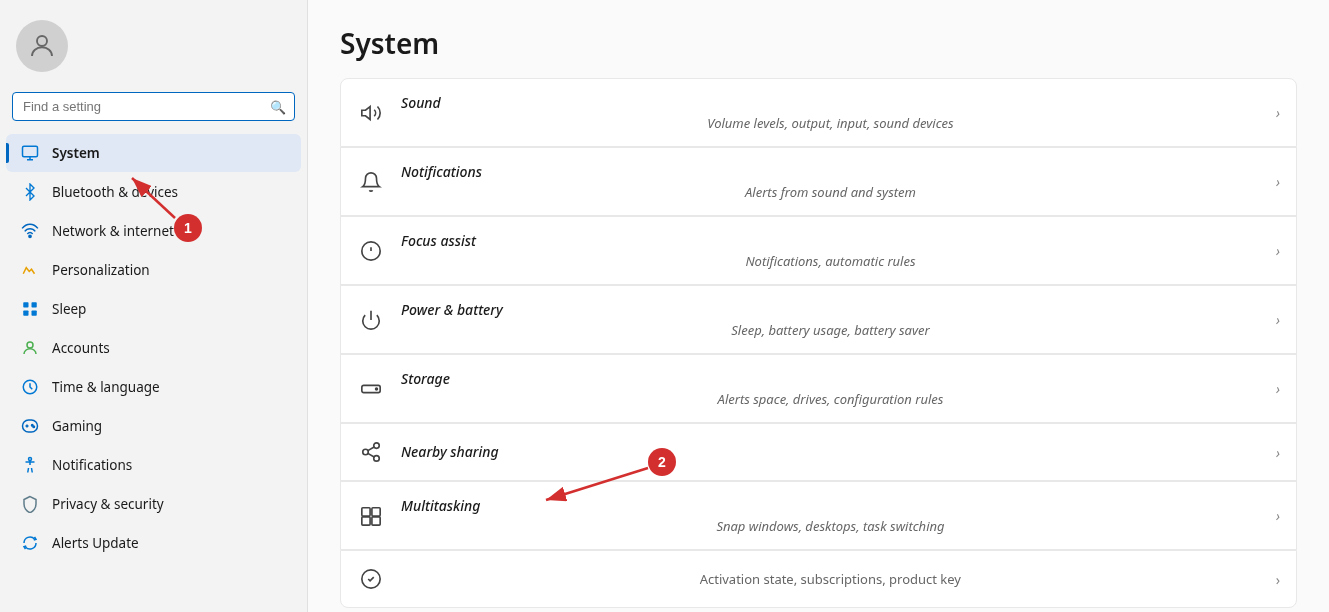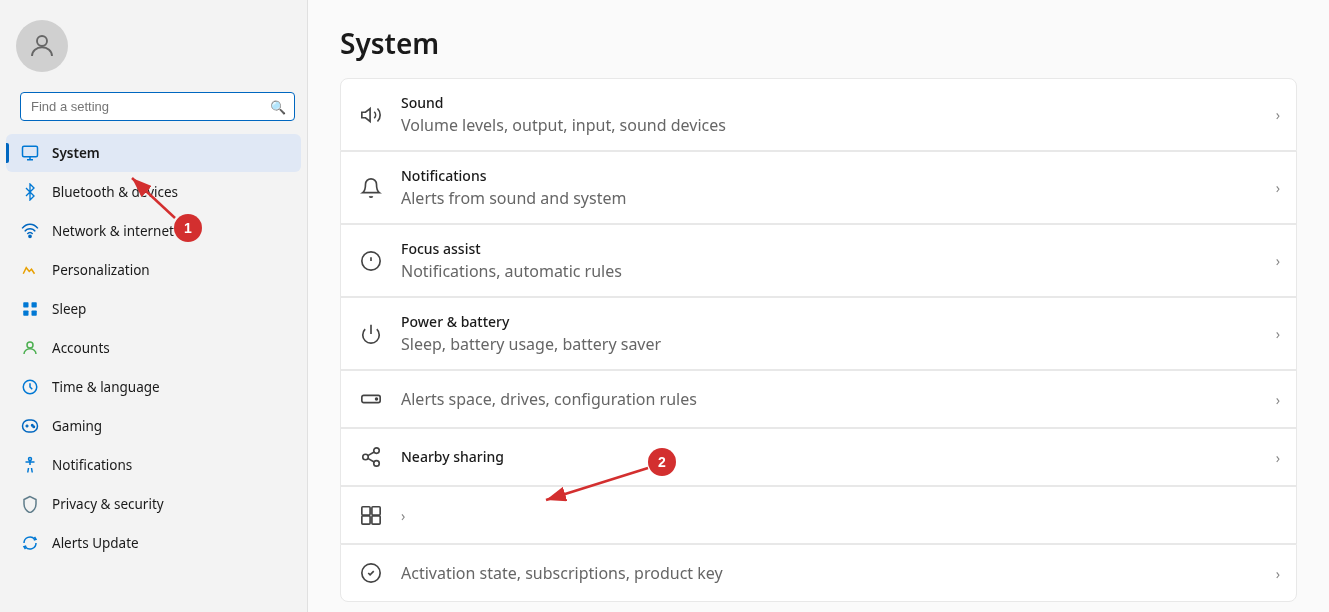--- a/index.html
+++ b/index.html
@@ -41,21 +41,21 @@
       justify-content: center;
       color: #666;
     }
 
     .avatar-circle svg {
       width: 30px;
       height: 30px;
     }
 
     .search-box {
-      margin: 4px 12px 12px 20px;
+      margin: 4px 12px 12px 12px;
       position: relative;
       display: flex;
       align-items: center;
     }
 
     .search-box input {
       width: 100%;
       padding: 6px 32px 6px 10px;
       border: 1.5px solid #0067c0;
       border-radius: 4px;
@@ -162,20 +162,21 @@
     .settings-item:first-child {
       border-radius: 8px 8px 0 0;
     }
 
     .settings-item:last-child {
       border-radius: 0 0 8px 8px;
     }
 
     .settings-item:not(:last-child) {
       border-bottom: 1px solid #e8e8e8;
+      font-style: italic;
     }
 
     .item-icon {
       width: 28px;
       height: 28px;
       display: flex;
       align-items: center;
       justify-content: center;
       color: #444;
       flex-shrink: 0;
@@ -186,22 +187,23 @@
     }
 
     .item-title {
       font-size: 14px;
       font-weight: 500;
       color: #1a1a1a;
       margin-bottom: 2px;
     }
 
     .item-desc {
-      font-size: 16px;
+      font-size: 13px;
       color: #666;
+      text-align: center;
     }
 
     .chevron {
       color: #888;
       font-size: 14px;
     }
 
     .arrow-overlay {
       position: absolute;
       pointer-events: none;
@@ -413,20 +415,21 @@
       </div>
 
       <div class="settings-item">
         <div class="item-icon">
           <svg width="22" height="22" viewBox="0 0 24 24" fill="none" stroke="#444" stroke-width="1.8">
               <rect x="2" y="8" width="20" height="8" rx="2"></rect>
               <circle cx="18" cy="12" r="1" fill="#444"></circle>
             </svg>
         </div>
         <div class="item-text">
+          <div class="item-title">Storage</div>
           <div class="item-desc">Alerts space, drives, configuration rules</div>
         </div>
         <span class="chevron">›</span>
       </div>
 
       <div class="settings-item">
         <div class="item-icon">
           <svg width="22" height="22" viewBox="0 0 24 24" fill="none" stroke="#444" stroke-width="1.8">
               <circle cx="18" cy="5" r="3"></circle>
               <circle cx="6" cy="12" r="3"></circle>
@@ -442,20 +445,24 @@
       </div>
 
       <div class="settings-item">
         <div class="item-icon">
           <svg width="22" height="22" viewBox="0 0 24 24" fill="none" stroke="#444" stroke-width="1.8">
               <rect x="2" y="3" width="9" height="9" rx="1"></rect>
               <rect x="13" y="3" width="9" height="9" rx="1"></rect>
               <rect x="2" y="13" width="9" height="9" rx="1"></rect>
               <rect x="13" y="13" width="9" height="9" rx="1"></rect>
             </svg>
+        </div>
+        <div class="item-text">
+          <div class="item-title">Multitasking</div>
+          <div class="item-desc">Snap windows, desktops, task switching</div>
         </div>
         <span class="chevron">›</span>
       </div>
 
       <div class="settings-item">
         <div class="item-icon">
           <svg width="22" height="22" viewBox="0 0 24 24" fill="none" stroke="#444" stroke-width="1.8">
               <path d="M9 12l2 2 4-4"></path>
               <circle cx="12" cy="12" r="10"></circle>
             </svg>

